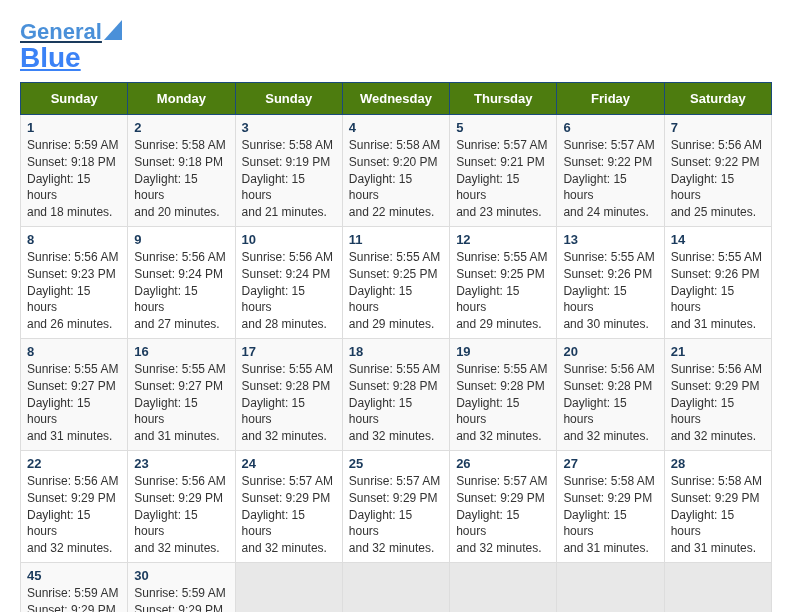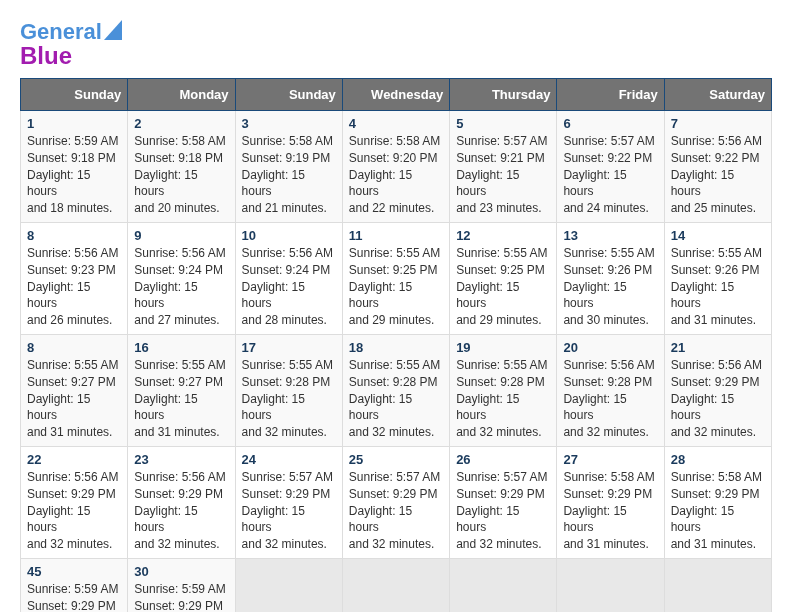--- a/index.html
+++ b/index.html
@@ -18,20 +18,21 @@
     }
     .logo {
       display: flex;
       align-items: center;
     }
     .logo-text {
       font-size: 22px;
       font-weight: bold;
       color: #1a3a5c;
       line-height: 1;
+      text-decoration: underline;
     }
     .logo-text span {
       color: #4a90d9;
     }
     .logo-wrapper {
       display: flex;
       flex-direction: column;
     }
     .title-area {
       text-align: right;
@@ -43,26 +44,26 @@
     }
     .location-title {
       font-size: 18px;
       color: #555;
     }
     table {
       width: 100%;
       border-collapse: collapse;
     }
     thead tr th {
-      background-color: #737373;
+      background-color: #4d7c0f;
       color: #fff;
       font-size: 13px;
       font-weight: bold;
       padding: 8px 6px;
-      text-align: right;
+      text-align: center;
       border: 1px solid #1a4a7a;
     }
     tbody tr td {
       vertical-align: top;
       padding: 5px 6px;
       font-size: 10px;
       color: #333;
       border: 1px solid #ddd;
       background: #fff;
       width: 14.28%;
@@ -94,21 +95,21 @@
   <div class="logo">
     <div class="logo-wrapper">
       <div style="display:flex;align-items:center;">
         <span class="logo-text">
           <span>General</span>
         </span>
         <svg width="18" height="20" viewBox="0 0 18 20" style="margin-left:2px;margin-bottom:4px;">
           <polygon points="0,20 18,20 18,0" fill="#4a90d9"></polygon>
         </svg>
       </div>
-      <span class="logo-text" style="color:#a21caf;font-size:24px;">Blue</span>
+      <span class="logo-text" style="color:#3b82f6;font-size:28px;">Blue</span>
     </div>
   </div>
   <div class="title-area">
     <div class="month-title"></div>
     <div class="location-title"></div>
   </div>
 </div>
 
 <table>
   <thead>

